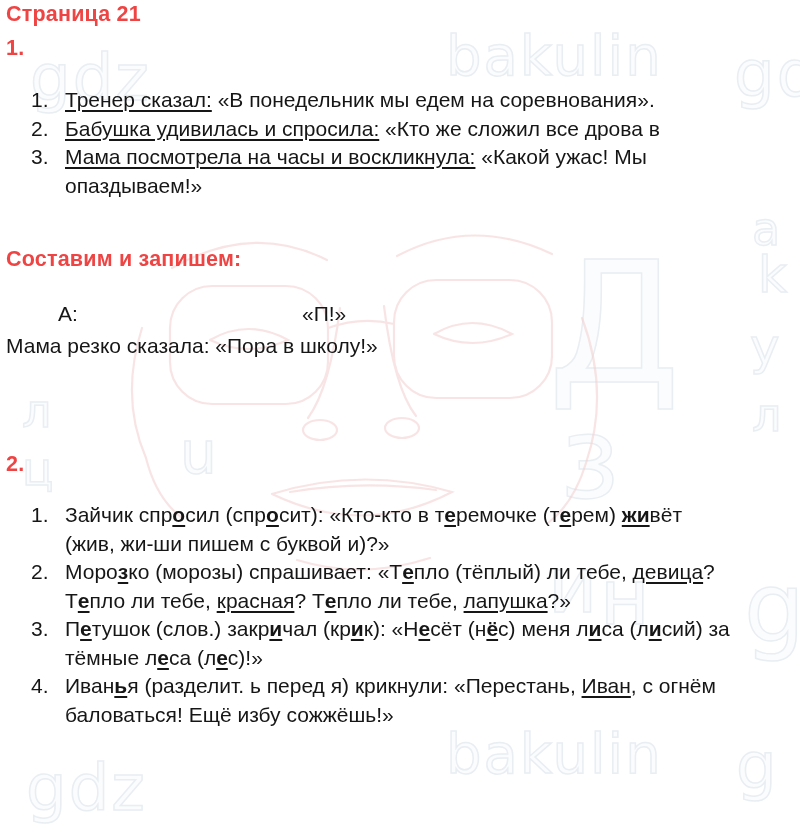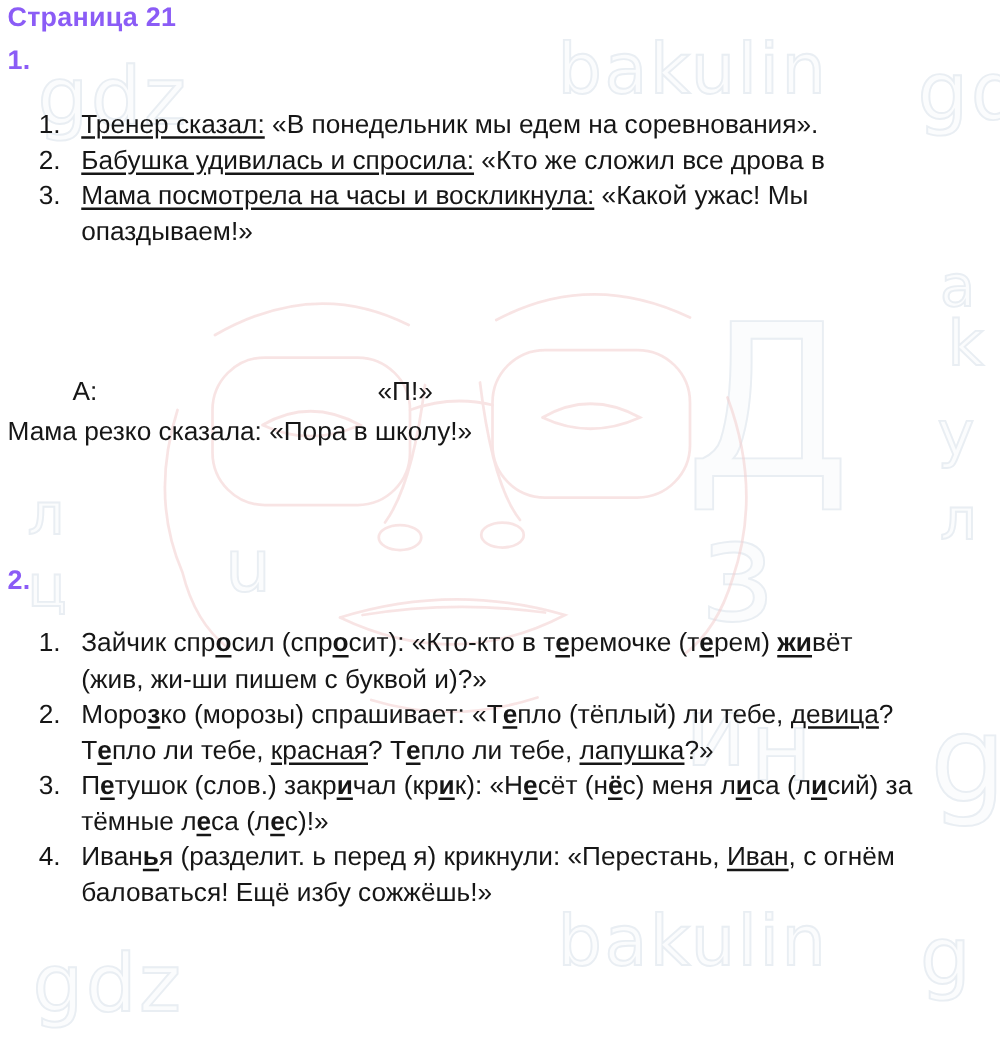--- a/index.html
+++ b/index.html
@@ -19,21 +19,21 @@
     -webkit-text-stroke:1.5px #e9eef3;
     letter-spacing:2px;
     line-height:1;
     white-space:nowrap;
   }
   .face-sketch{position:absolute;left:112px;top:208px;z-index:0;pointer-events:none;}
   
   .content{position:absolute;inset:0;z-index:1;}
   .abs{position:absolute;white-space:nowrap;}
   .h{
-    font-weight:700;font-size:21.5px;color:#8b5cf6;
+    font-weight:700;font-size:21.5px;color:#ef4444;
     letter-spacing:0.2px;
   }
   .body-text{font-size:21px;line-height:28.5px;}
   .list{position:absolute;left:31px;}
   .li{display:flex;align-items:flex-start;}
   .num{flex:0 0 34px;font-size:21px;line-height:28.5px;}
   .li-text{font-size:21px;line-height:28.5px;white-space:nowrap;}
   .seg-n{}
   .seg-u{text-decoration:underline;text-underline-offset:3px;text-decoration-thickness:1.5px;}
   .seg-bu{font-weight:700;text-decoration:underline;text-underline-offset:3px;text-decoration-thickness:1.5px;}
@@ -97,20 +97,21 @@
     <div class="li">
       <span class="num">2.</span>
       <div class="li-text"><span class="seg-u">Бабушка удивилась и спросила:</span><span class="seg-n"> «Кто же сложил все дрова в</span><br></div>
     </div>
     <div class="li">
       <span class="num">3.</span>
       <div class="li-text"><span class="seg-u">Мама посмотрела на часы и воскликнула:</span><span class="seg-n"> «Какой ужас! Мы</span><br><span class="seg-n">опаздываем!»</span></div>
     </div>
   </div>
 
+  <div class="abs h" style="left:6px;top:247px;">Составим и запишем:</div>
 
   <div class="abs body-text" style="left:58px;top:300px;">А:</div>
   <div class="abs body-text" style="left:302px;top:300px;">«П!»</div>
 
   <div class="abs body-text" style="left:6px;top:332px;">Мама резко сказала: «Пора в школу!»</div>
 
   <div class="abs h" style="left:6px;top:452px;">2.</div>
 
   <div class="list" style="top:501px;">
     <div class="li">

